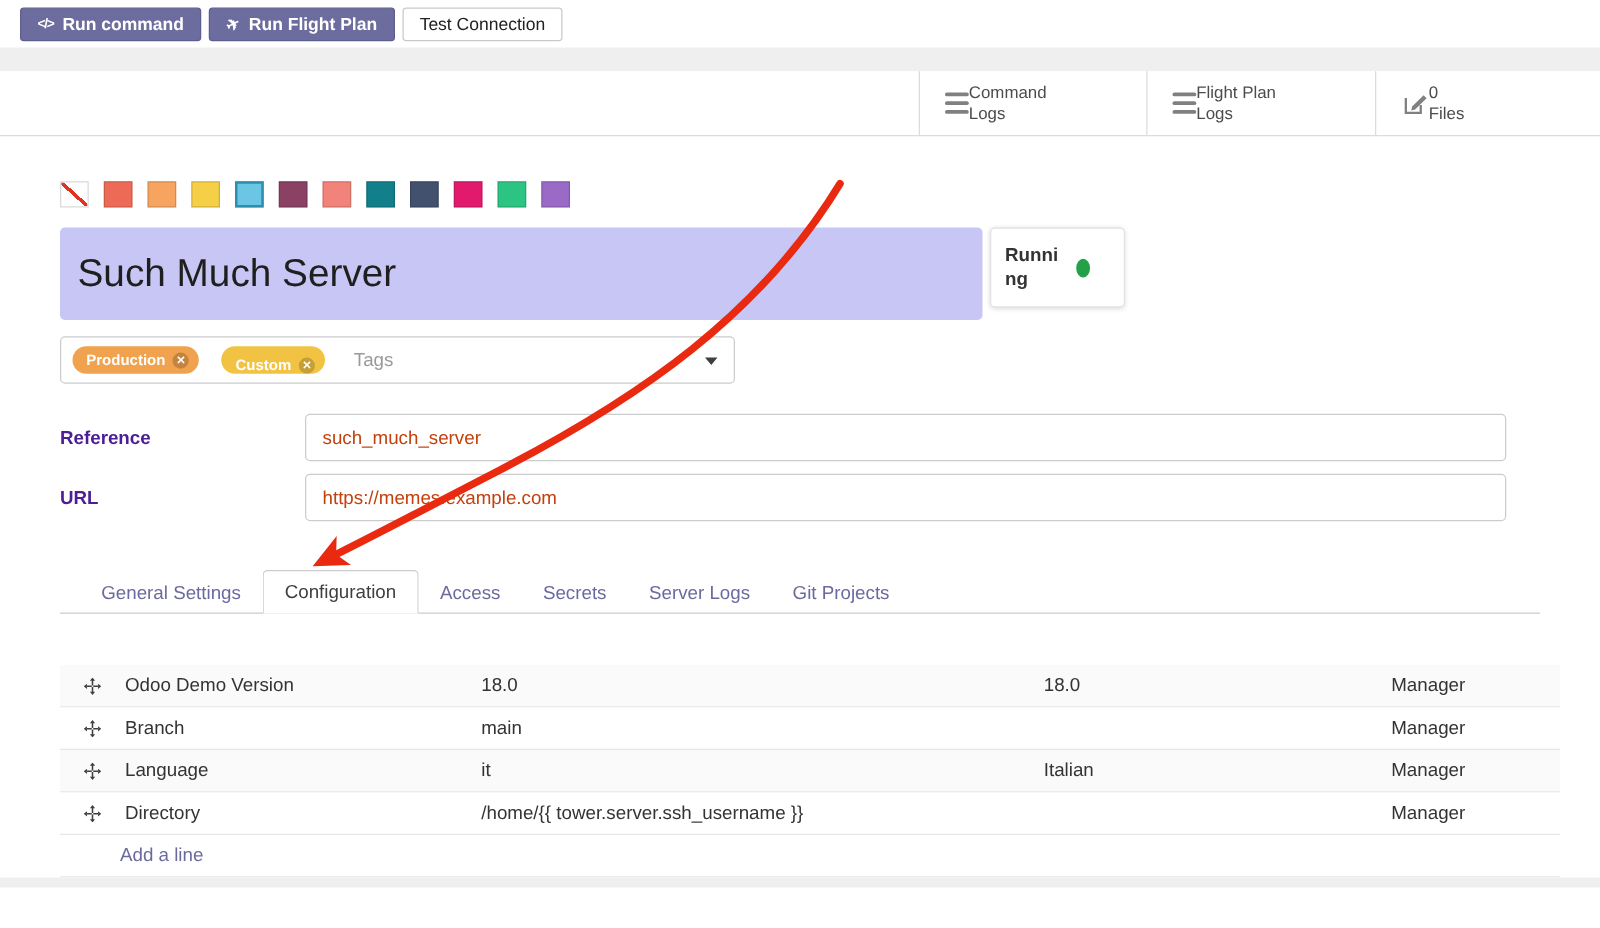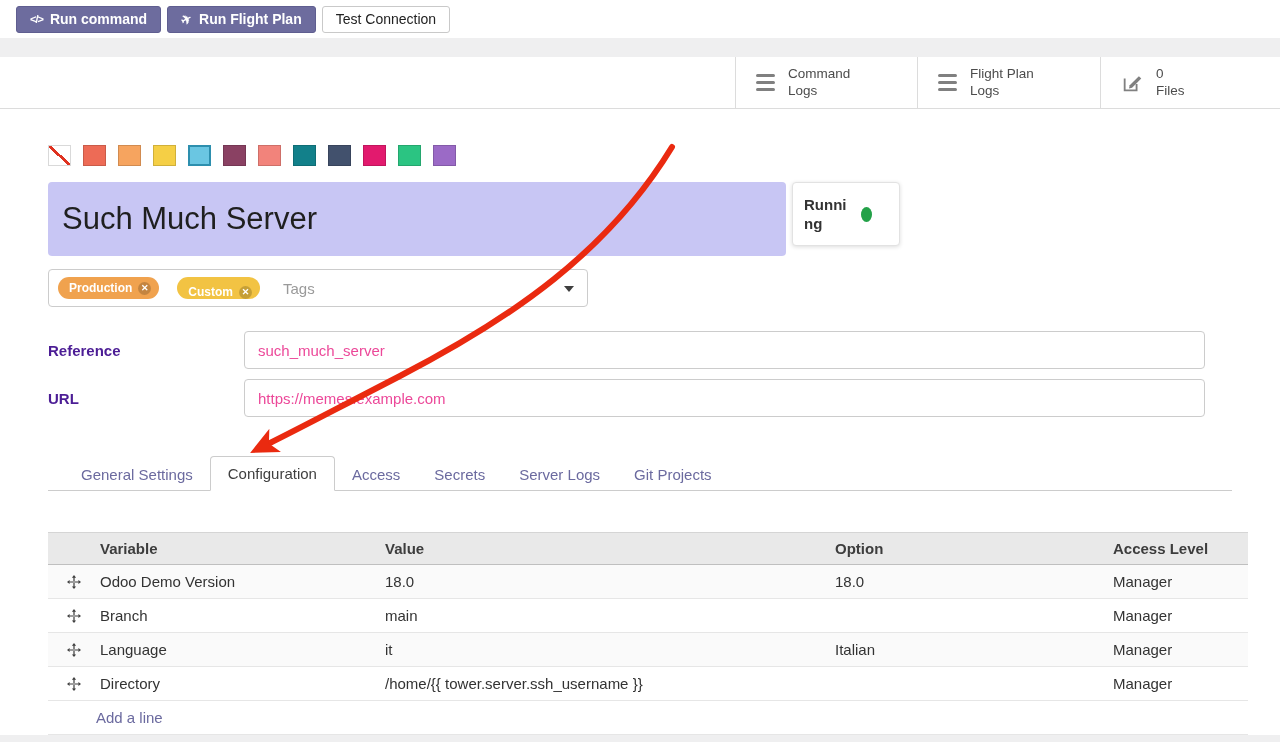--- a/index.html
+++ b/index.html
@@ -15,21 +15,21 @@
   .btn-secondary { background:#fff; border:1px solid #c9c9c9; color:#222; font-weight:400; }
   .code-ic { font-size:11px; font-weight:700; letter-spacing:-1px; }
   .plane-ic { display:inline-block; font-size:13px; transform:rotate(-28deg); }
 
   .strip-top { height:19px; background:#efeff0; }
   .strip-bottom { height:8px; background:#efeff0; }
 
   
   .statbar { height:52px; background:#fff; border-bottom:1px solid #dcdcdc;
              display:flex; justify-content:flex-end; }
-  .stat-btn { flex:0 0 182px; display:flex; align-items:center; gap:13px; padding:0 20px;
+  .stat-btn { flex:0 0 182px; display:flex; align-items:center; padding:0 20px;
               border-left:1px solid #dcdcdc; cursor:pointer; }
   .stat-text { font-size:13.5px; color:#4c4c4c; line-height:1.2; }
   .hamburger { width:19px; display:flex; flex-direction:column; gap:3.5px; }
   .hamburger i { display:block; height:3.5px; background:#808080; border-radius:2px; }
 
   .content { padding:0 48px; }
 
   
   .palette { margin-top:36px; display:flex; gap:12px; align-items:center; }
   .swatch { width:23px; height:21px; border:1px solid rgba(0,0,0,0.15); cursor:pointer; }
@@ -56,21 +56,21 @@
     font-size:9px; line-height:13px; text-align:center; cursor:pointer; }
   .tags-ph { color:#9a9a9a; font-size:15px; margin-left:5px; }
   .caret { position:absolute; right:13px; top:16px; width:0; height:0;
     border-left:5px solid transparent; border-right:5px solid transparent; border-top:6px solid #3f3f3f; cursor:pointer; }
 
   
   .field-row { display:flex; align-items:center; margin-top:10px; }
   .field-row.first { margin-top:24px; }
   .field-label { width:196px; font-weight:700; font-size:15px; color:#4c1d95; }
   .field-input { width:961px; height:38px; border:1px solid #ccc; border-radius:4px;
-    display:flex; align-items:center; padding:0 13px; font-size:15px; color:#ec4899; cursor:text; }
+    display:flex; align-items:center; padding:0 13px; font-size:15px; color:#c2410c; cursor:text; }
 
   
   .tabs { margin-top:38px; display:flex; align-items:flex-end; border-bottom:1px solid #ccc;
     height:36px; padding-left:16px; }
   .tab { padding:8px 17px; font-size:15px; color:#6b6a9f; cursor:pointer; margin-bottom:-1px; }
   .tab.active { background:#fff; border:1px solid #ccc; border-bottom:1px solid #fff;
     border-radius:4px 4px 0 0; color:#3f3f3f; }
 
   
   .var-table { margin-top:41px; width:1200px; font-size:15px; color:#333; }
@@ -198,27 +198,20 @@
     <div class="tabs">
       <div class="tab">General Settings</div>
       <div class="tab active">Configuration</div>
       <div class="tab">Access</div>
       <div class="tab">Secrets</div>
       <div class="tab">Server Logs</div>
       <div class="tab">Git Projects</div>
     </div>
 
     <div class="var-table">
-      <div class="trow thead">
-        <div class="tcell"></div>
-        <div class="tcell">Variable</div>
-        <div class="tcell">Value</div>
-        <div class="tcell">Option</div>
-        <div class="tcell">Access Level</div>
-      </div>
 
       <div class="trow stripe">
         <div class="tcell handle-cell drag-ic">
           <svg width="14" height="14" viewBox="0 0 16 16">
               <path fill="#3f3f3f" d="M8 0 L10.4 3 H5.6 Z M8 16 L5.6 13 H10.4 Z M0 8 L3 5.6 V10.4 Z M16 8 L13 10.4 V5.6 Z M7.3 2.8 h1.4 v10.4 h-1.4 z M2.8 7.3 v1.4 h10.4 v-1.4 z"></path>
             </svg>
         </div>
         <div class="tcell">Odoo Demo Version</div>
         <div class="tcell">18.0</div>
         <div class="tcell">18.0</div>

